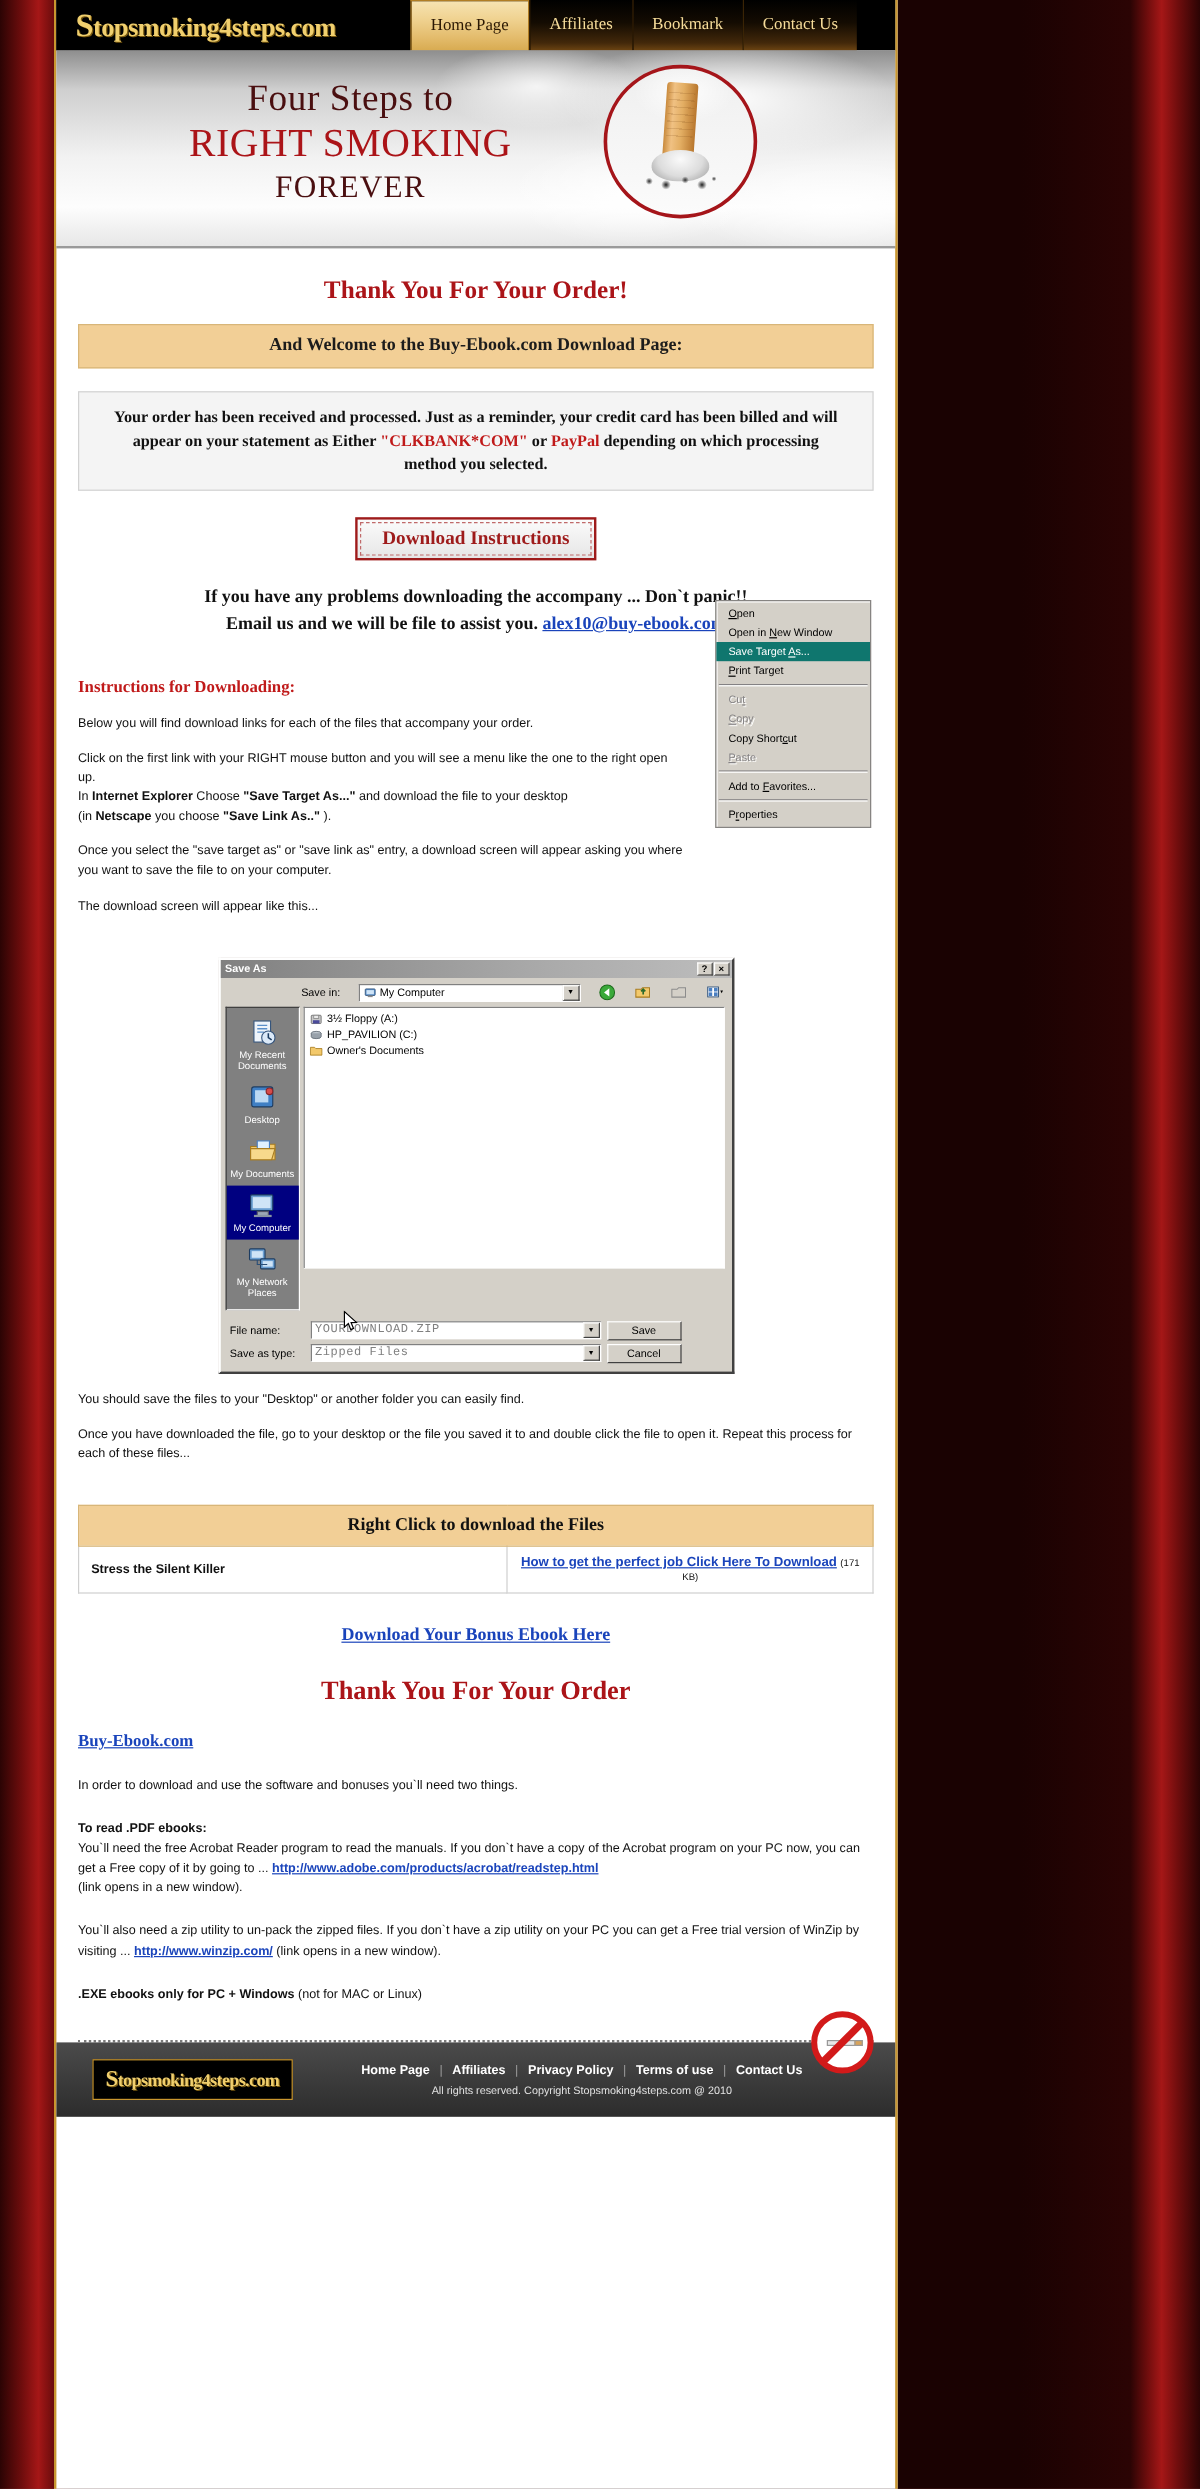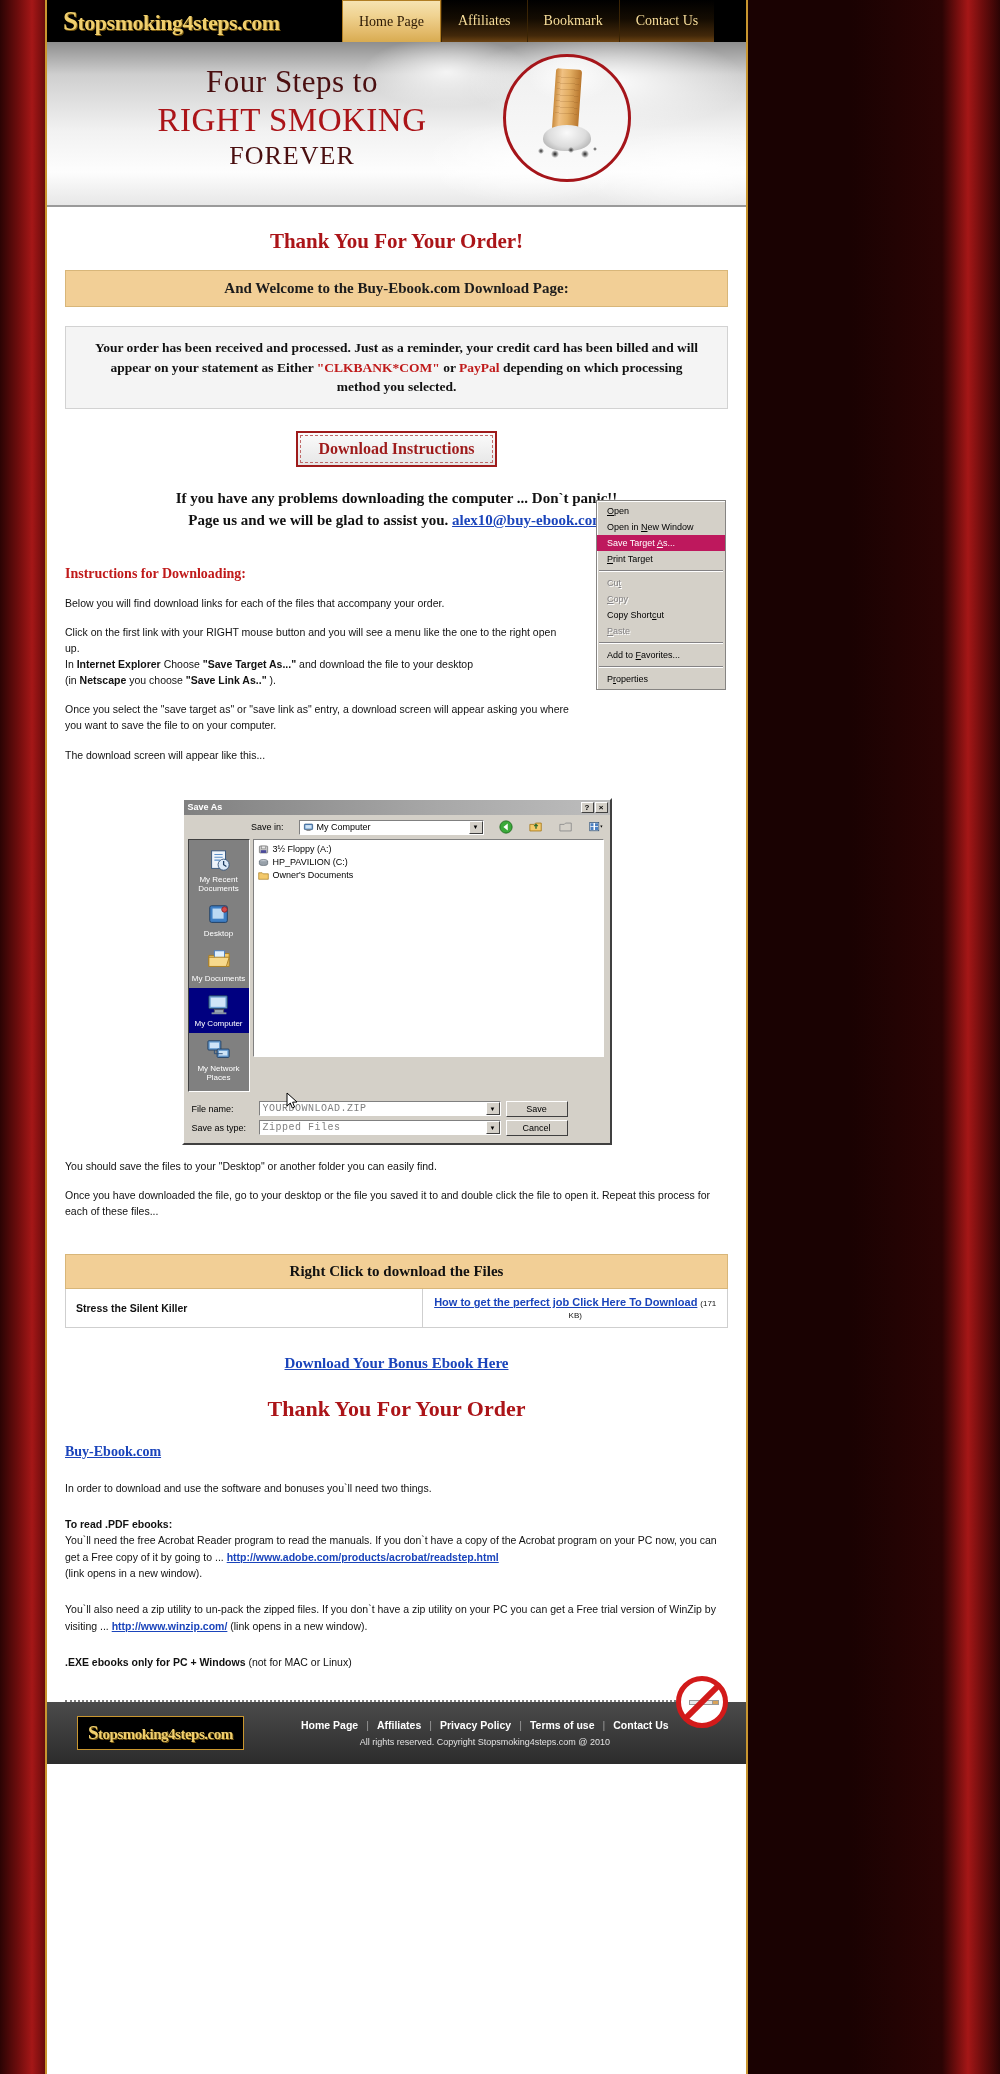--- a/index.html
+++ b/index.html
@@ -148,21 +148,21 @@
 
   
   #ctxmenu {
     position:absolute; right:20px; top:500px; width:130px;
     background:#d4d0c8; border:1px solid #868482;
     box-shadow:1px 1px 0 #fff inset;
     font-size:9px; color:#000; padding:2px 0;
   }
   #ctxmenu .mi { padding:2px 6px 2px 10px; line-height:12px; white-space:nowrap; cursor:default; }
   #ctxmenu .mi u { text-decoration:underline; }
-  #ctxmenu .mi.sel { background:#be185d; color:#fff; }
+  #ctxmenu .mi.sel { background:#0f766e; color:#fff; }
   #ctxmenu .mi.dis { color:#848284; text-shadow:1px 1px 0 #fff; }
   #ctxmenu .sep { height:1px; margin:3px 2px; border-top:1px solid #848284; border-bottom:1px solid #fff; }
 
   
   #saveas {
     position:relative; margin:34px auto 0; width:430px;
     background:#d4d0c8; border:2px solid; border-color:#fff #404040 #404040 #fff;
     font-size:9px; color:#000;
   }
   #sa-title {
@@ -308,22 +308,22 @@
 
     <div class="gray-box">
       <span>Your order has been received and processed. Just as a reminder, your credit card has been billed and will appear on your statement as Either </span><span class="hl">"CLKBANK*COM"</span><span> or </span><span class="hl">PayPal</span><span> depending on which processing method you selected.</span>
     </div>
 
     <div class="dl-btn-wrap">
       <span class="dl-btn">Download Instructions</span>
     </div>
 
     <div class="panic">
-      <div>If you have any problems downloading the computer ... Don`t panic!!</div>
-      <div><span>Page us and we will be glad to assist you. </span><a href="#">alex10@buy-ebook.com </a></div>
+      <div>If you have any problems downloading the accompany ... Don`t panic!!</div>
+      <div><span>Email us and we will be file to assist you. </span><a href="#">alex10@buy-ebook.com </a></div>
     </div>
 
     <div class="sect-title">Instructions for Downloading:</div>
 
     <div class="body-p">Below you will find download links for each of the files that accompany your order.</div>
 
     <div class="body-p">
       <span>Click on the first link with your RIGHT mouse button and you will see a menu like the one to the right open up.</span><br>
       <span>In </span><b>Internet Explorer</b><span> Choose </span><b>"Save Target As..."</b><span> and download the file to your desktop</span><br>
       <span>(in </span><b>Netscape</b><span> you choose </span><b>"Save Link As.."</b><span> ).</span>

